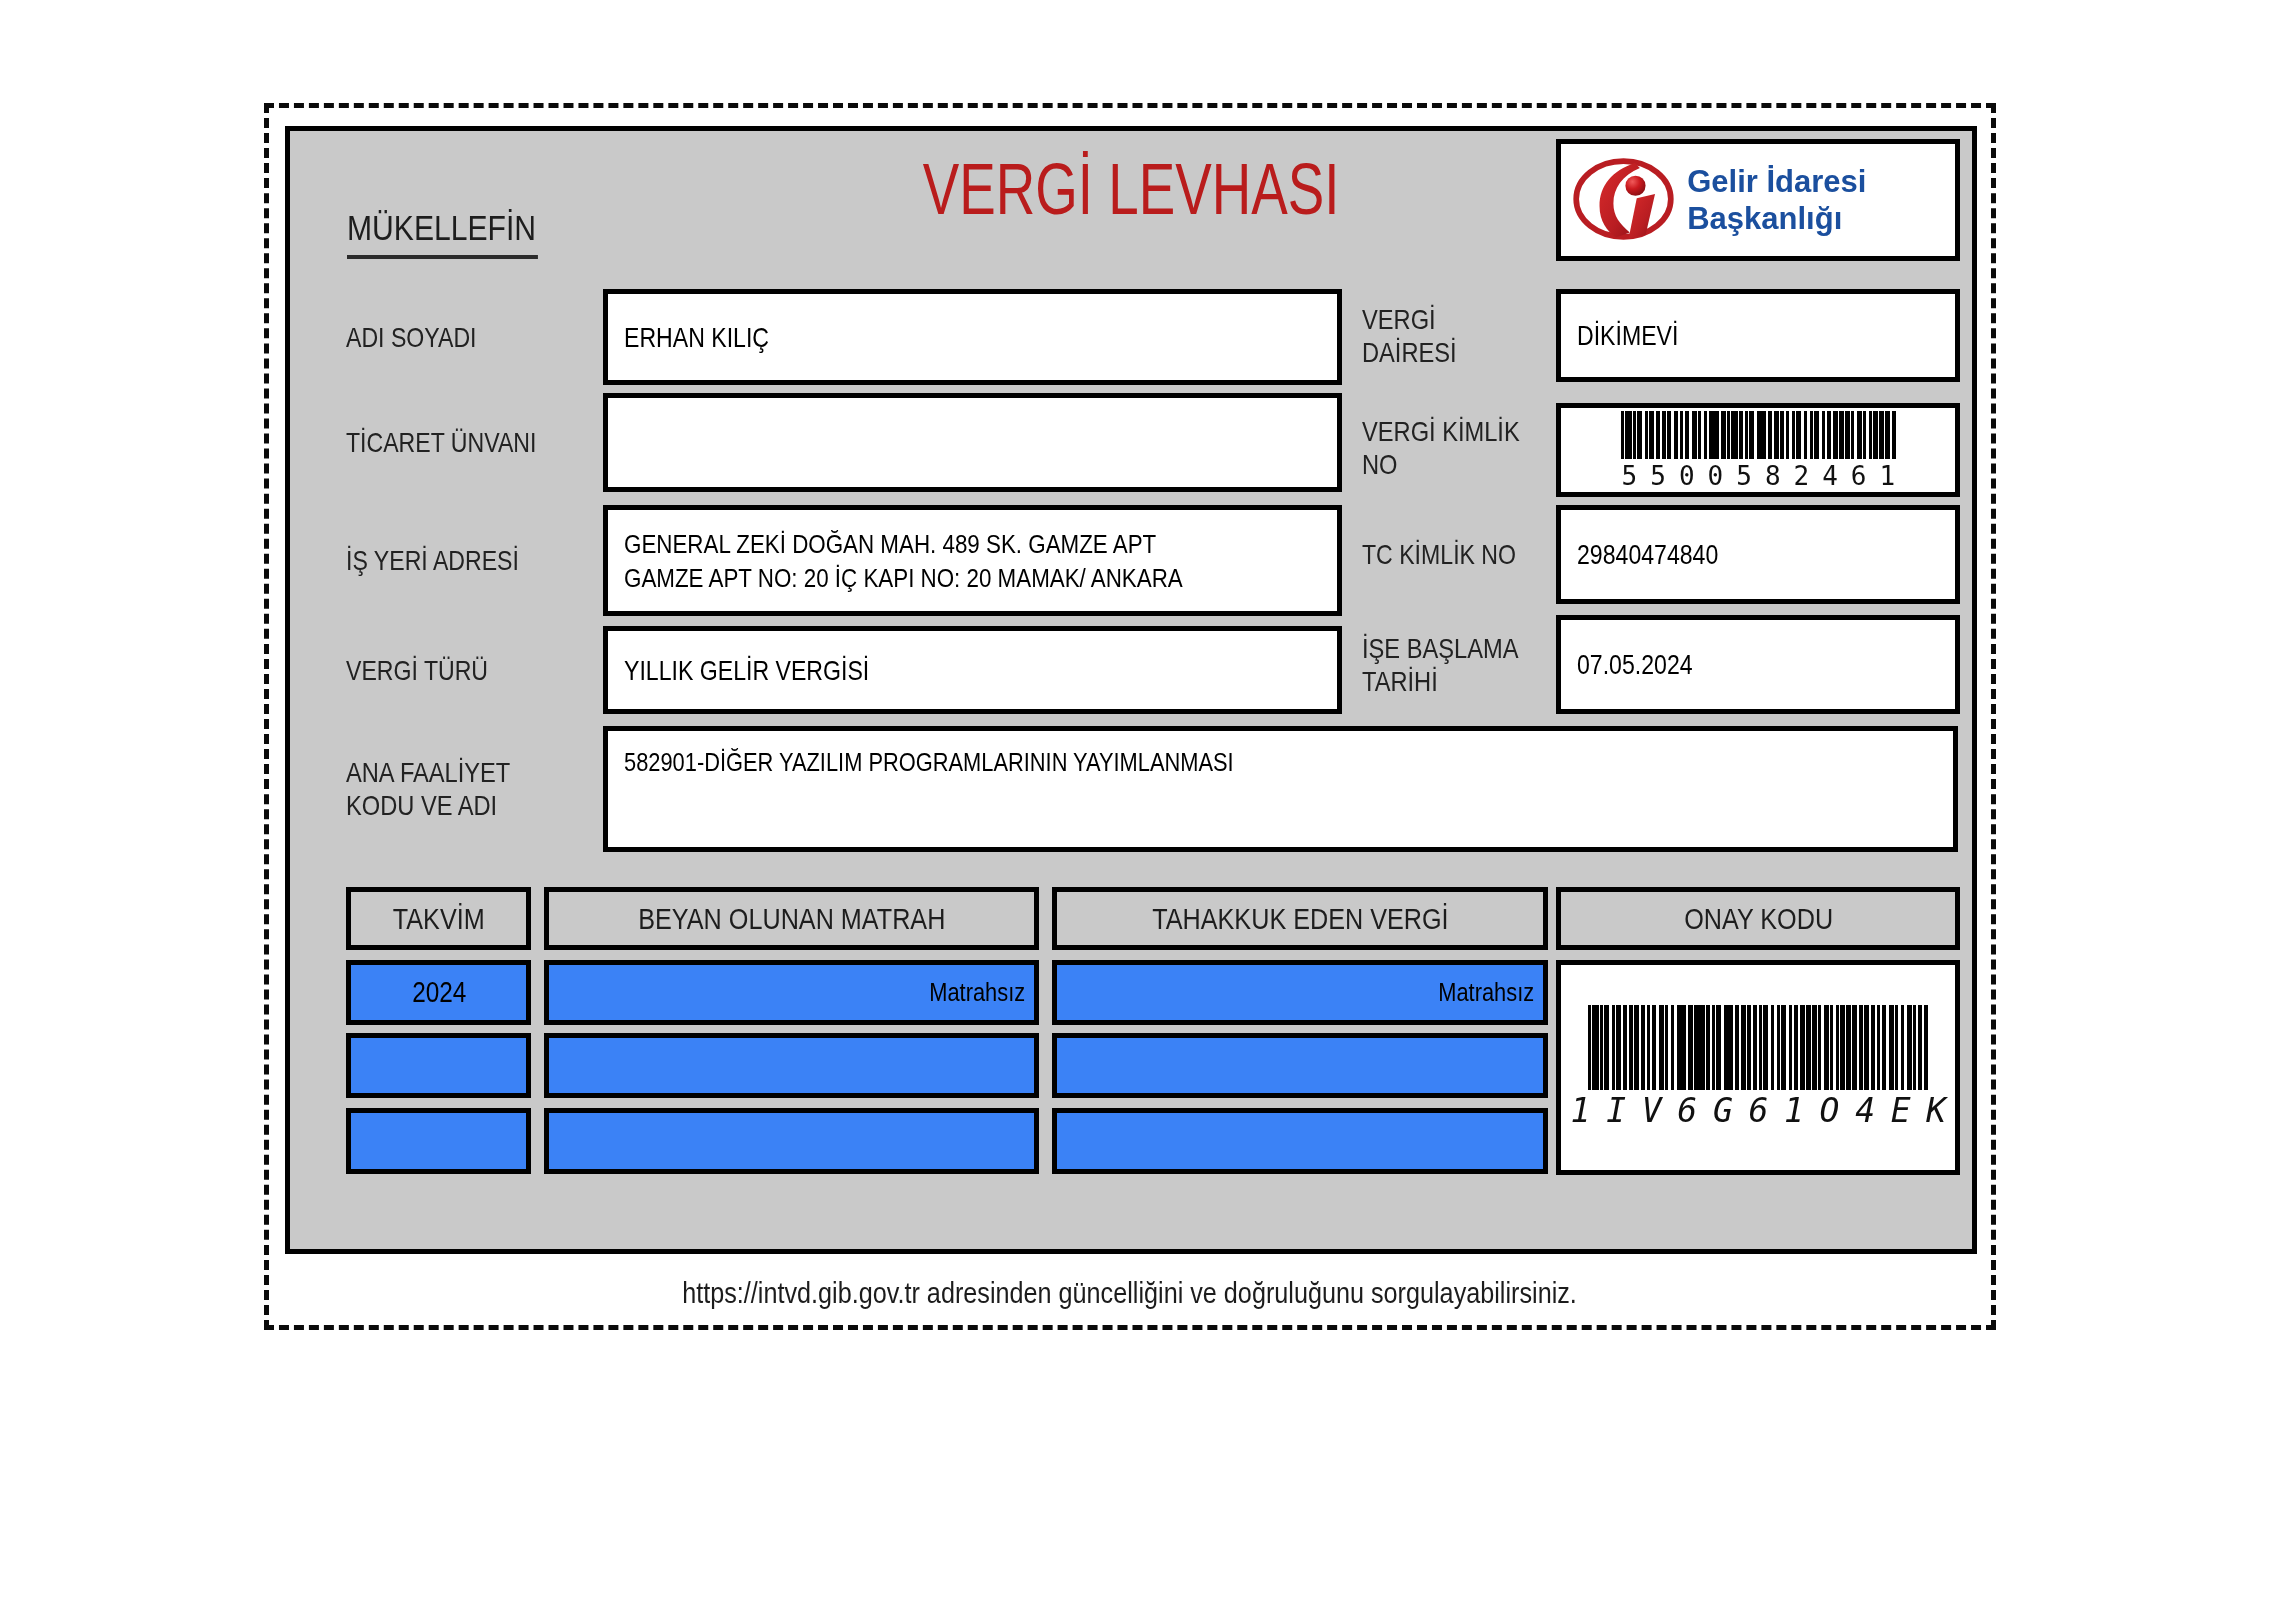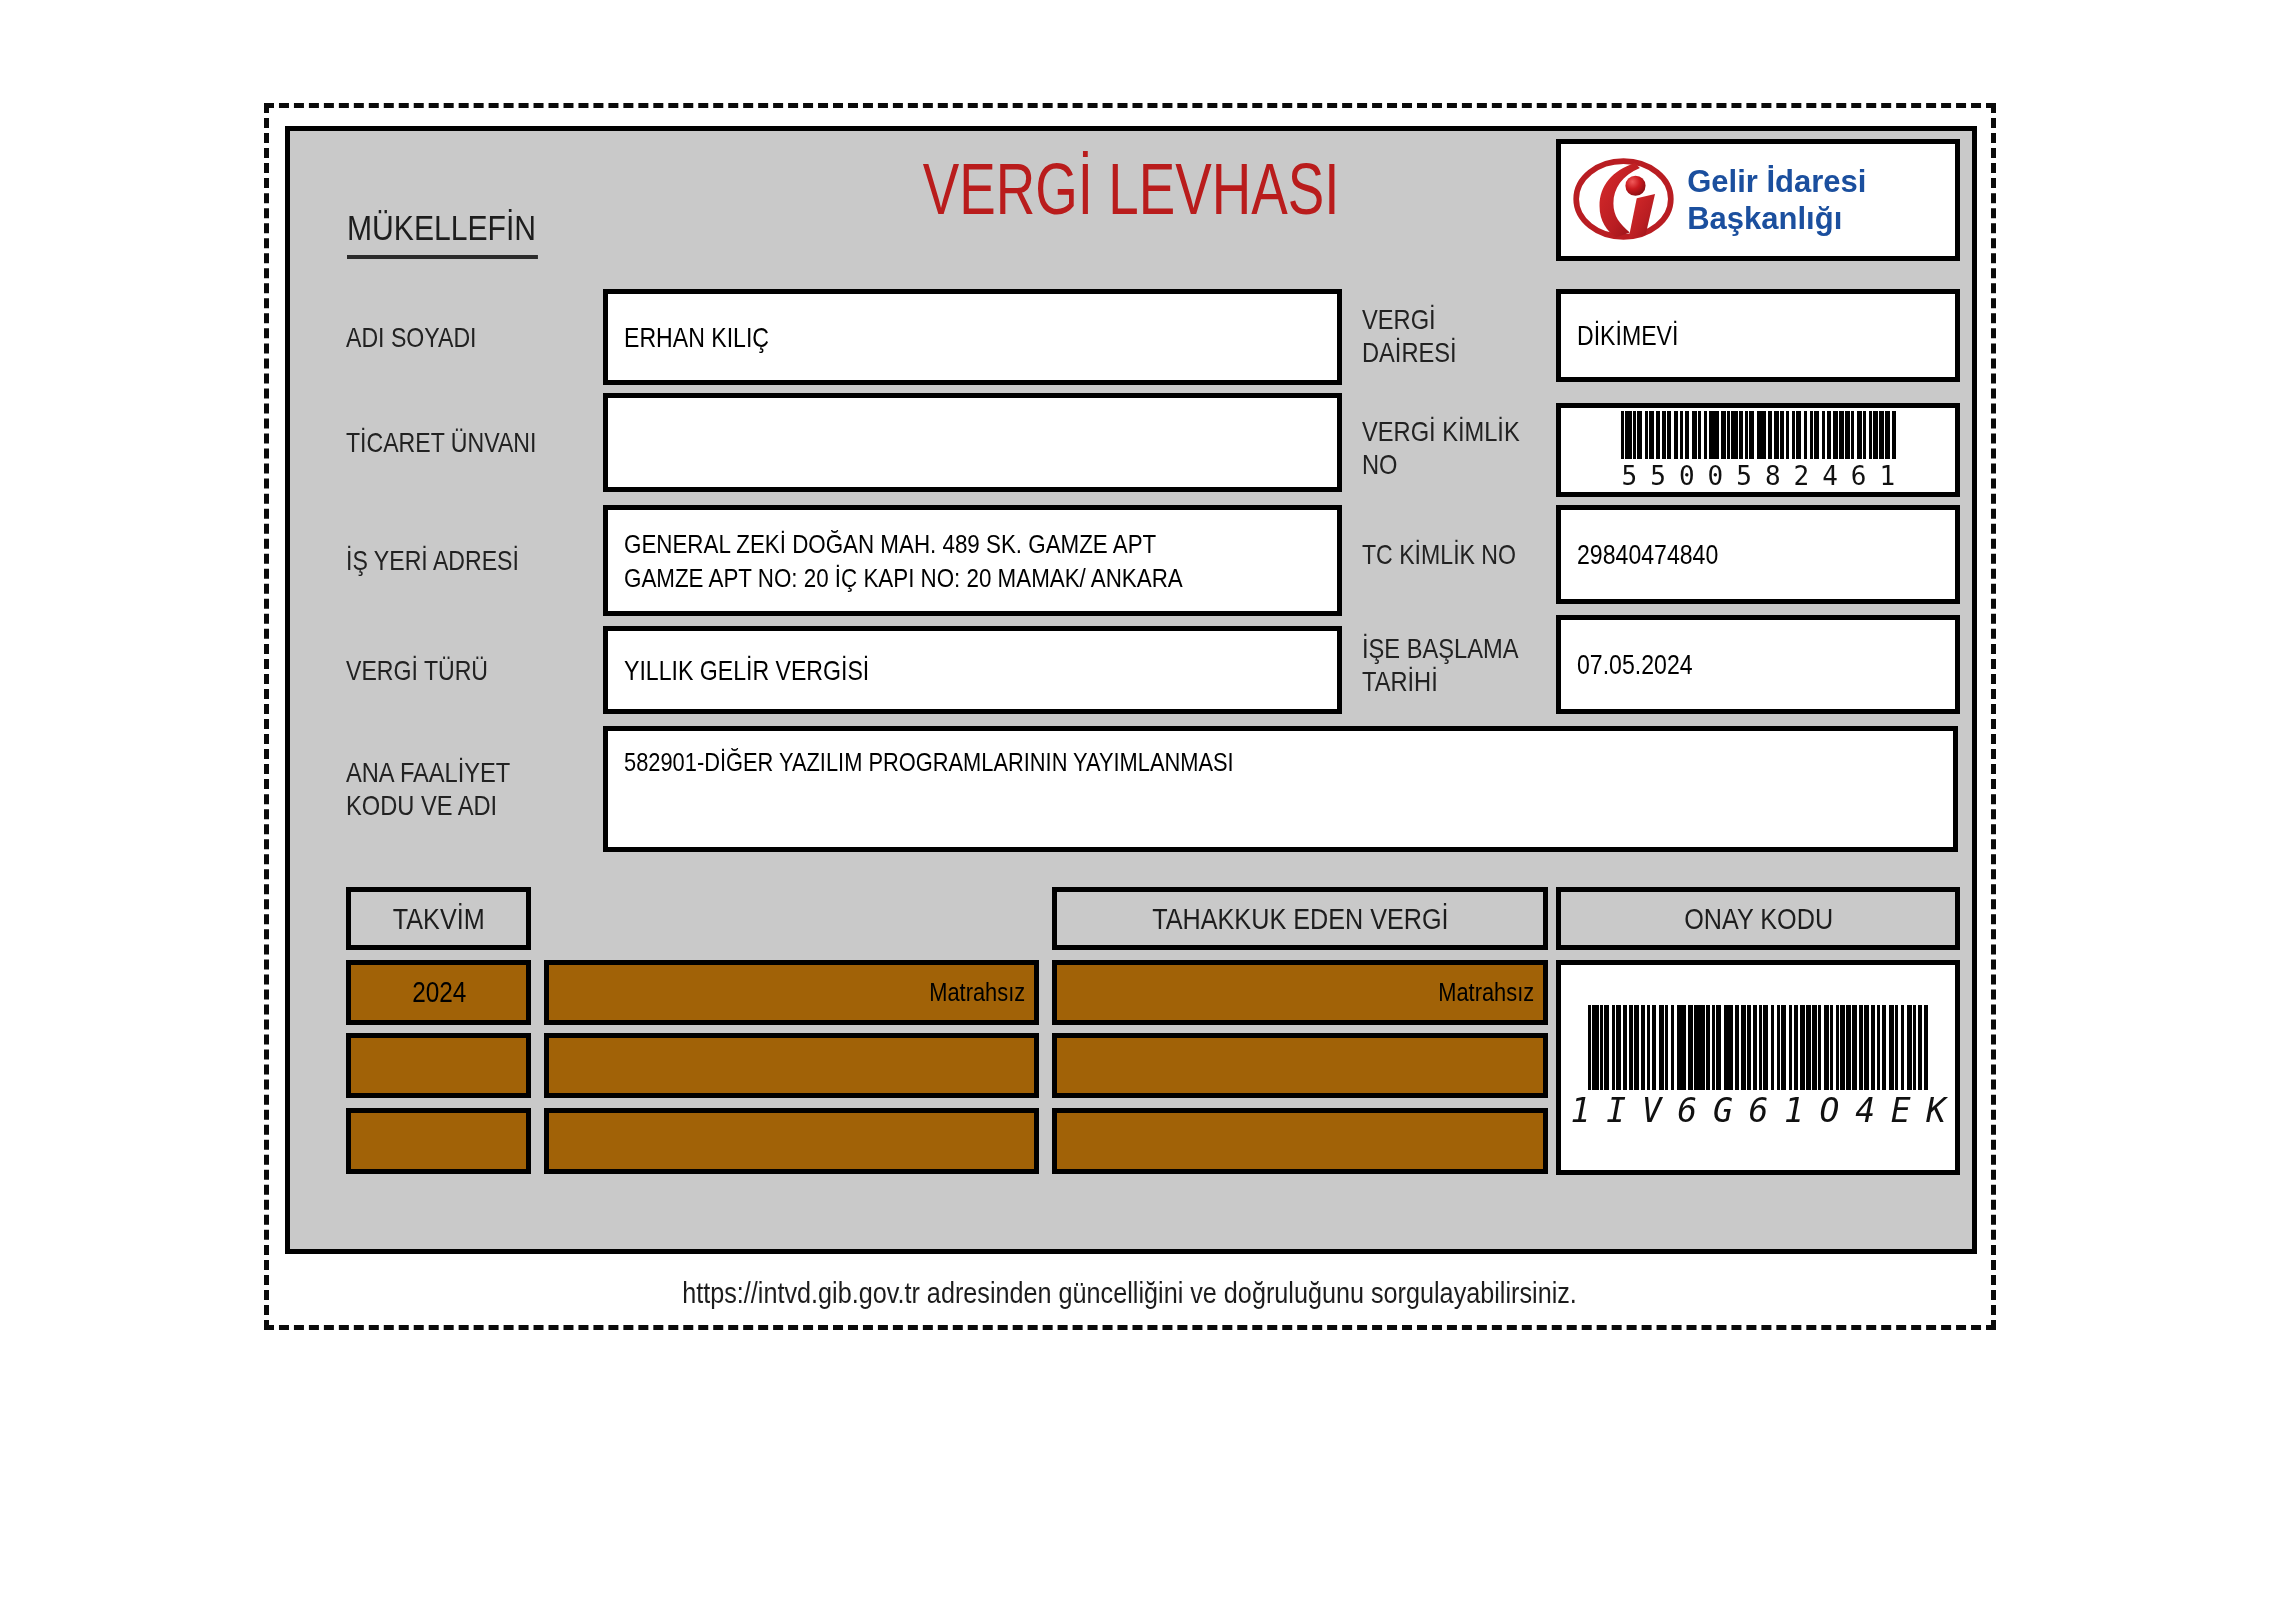--- a/index.html
+++ b/index.html
@@ -42,21 +42,21 @@
     font-size:27.5px;line-height:33px;color:#000;}
   .fbox.topalign{align-items:flex-start;padding-top:14.4px;}
 
   .leftlabel{left:56px;}
   .leftbox{left:313px;width:739px;}
   .rightlabel{left:1072px;width:203px;}
   .rightbox{left:1266px;width:404px;}
 
   .thead{background:#c9c9c9;border:5.2px solid #000;display:flex;align-items:center;justify-content:center;
     font-size:30px;color:#1d1d1d;}
-  .tcell{background:#a16207;border:5.2px solid #000;display:flex;align-items:center;font-size:29px;}
+  .tcell{background:#3b82f6;border:5.2px solid #000;display:flex;align-items:center;font-size:29px;}
   .tcell.center{justify-content:center;}
   .tcell.right{justify-content:flex-end;padding-right:9.2px;font-size:26px;}
 
   .barcode-block{display:flex;flex-direction:column;align-items:center;width:100%;}
   .bars{
     background-color:#fff;
     background-image:
       repeating-linear-gradient(90deg,#000 0 3.3px,transparent 3.3px 5.9px),
       repeating-linear-gradient(90deg,#000 0 2px,transparent 2px 9.2px),
       repeating-linear-gradient(90deg,transparent 0 3.9px,#000 3.9px 5.9px,transparent 5.9px 12.4px);
@@ -171,20 +171,23 @@
     <div class="fbox rightbox" style="top:374px;height:99px;">
       <span class="narrow">29840474840</span>
     </div>
     <div class="fbox rightbox" style="top:484px;height:99px;">
       <span class="narrow">07.05.2024</span>
     </div>
 
     <div class="thead" style="left:56px;top:756px;width:185px;height:63px;">
       <span class="narrow-c">TAKVİM</span>
     </div>
+    <div class="thead" style="left:254px;top:756px;width:495px;height:63px;">
+      <span class="narrow-c">BEYAN OLUNAN MATRAH</span>
+    </div>
     <div class="thead" style="left:762px;top:756px;width:496px;height:63px;">
       <span class="narrow-c">TAHAKKUK EDEN VERGİ</span>
     </div>
     <div class="thead" style="left:1266px;top:756px;width:404px;height:63px;">
       <span class="narrow-c">ONAY KODU</span>
     </div>
 
     <div class="tcell center" style="left:56px;top:829px;width:185px;height:65px;">
       <span class="narrow-c">2024</span>
     </div>

